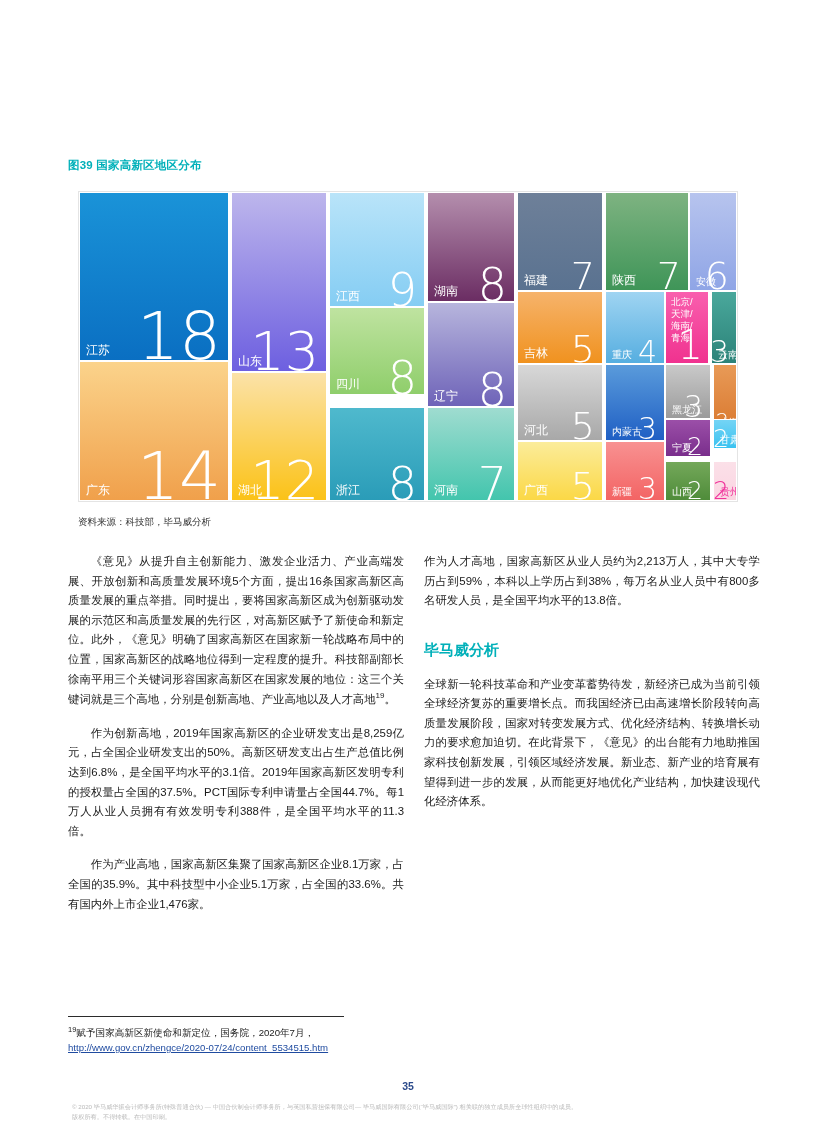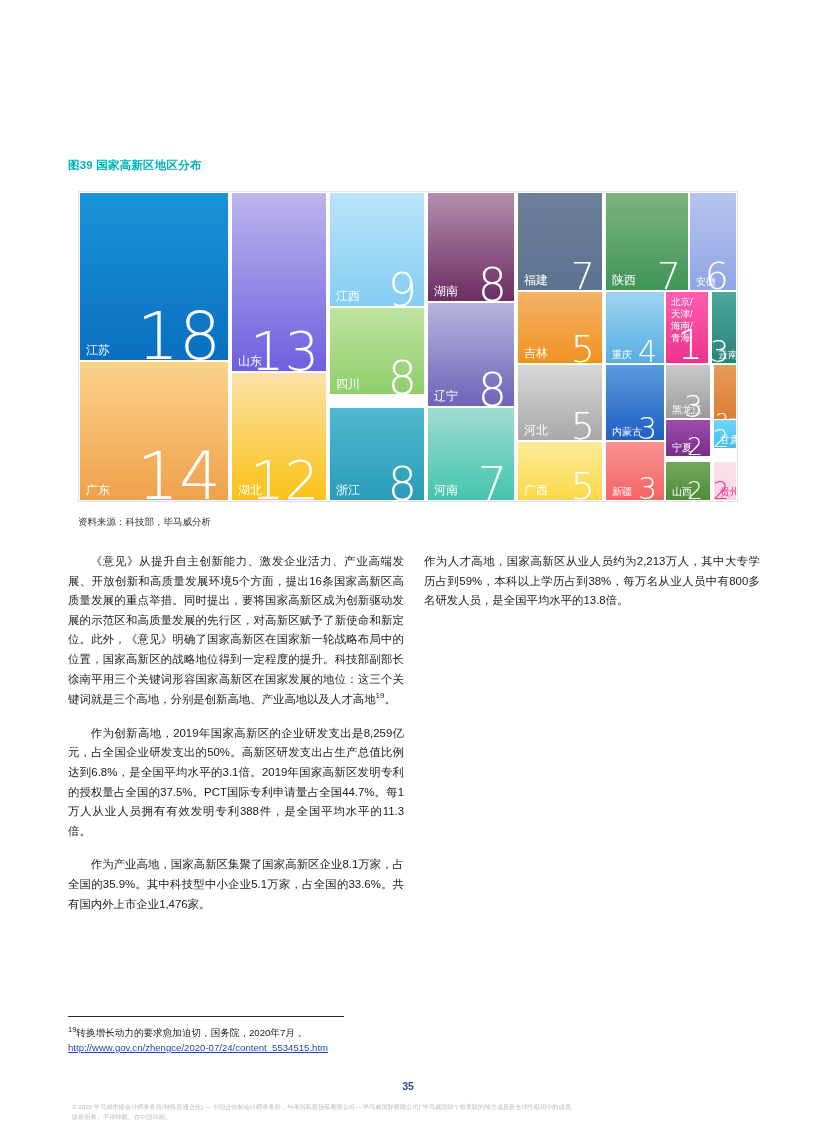--- a/index.html
+++ b/index.html
@@ -307,25 +307,27 @@
   <div class="source">资料来源：科技部，毕马威分析</div>
 
   <div class="col col-left">
     <p class="indent"><span>《意见》从提升自主创新能力、激发企业活力、产业高端发展、开放创新和高质量发展环境5个方面，提出16条国家高新区高质量发展的重点举措。同时提出，要将国家高新区成为创新驱动发展的示范区和高质量发展的先行区，对高新区赋予了新使命和新定位。此外，《意见》明确了国家高新区在国家新一轮战略布局中的位置，国家高新区的战略地位得到一定程度的提升。科技部副部长徐南平用三个关键词形容国家高新区在国家发展的地位：这三个关键词就是三个高地，分别是创新高地、产业高地以及人才高地</span><span class="sup">19</span><span>。</span></p>
     <p class="indent">作为创新高地，2019年国家高新区的企业研发支出是8,259亿元，占全国企业研发支出的50%。高新区研发支出占生产总值比例达到6.8%，是全国平均水平的3.1倍。2019年国家高新区发明专利的授权量占全国的37.5%。PCT国际专利申请量占全国44.7%。每1万人从业人员拥有有效发明专利388件，是全国平均水平的11.3倍。</p>
     <p class="indent">作为产业高地，国家高新区集聚了国家高新区企业8.1万家，占全国的35.9%。其中科技型中小企业5.1万家，占全国的33.6%。共有国内外上市企业1,476家。</p>
   </div>
 
   <div class="col col-right">
     <p>作为人才高地，国家高新区从业人员约为2,213万人，其中大专学历占到59%，本科以上学历占到38%，每万名从业人员中有800多名研发人员，是全国平均水平的13.8倍。</p>
+    <div class="sec-head">毕马威分析</div>
+    <p>全球新一轮科技革命和产业变革蓄势待发，新经济已成为当前引领全球经济复苏的重要增长点。而我国经济已由高速增长阶段转向高质量发展阶段，国家对转变发展方式、优化经济结构、转换增长动力的要求愈加迫切。在此背景下，《意见》的出台能有力地助推国家科技创新发展，引领区域经济发展。新业态、新产业的培育展有望得到进一步的发展，从而能更好地优化产业结构，加快建设现代化经济体系。</p>
   </div>
 
   <div class="footnote-rule"></div>
   <div class="footnote">
-    <span class="fn-num">19</span><span>转换增长动力的要求愈加迫切，国务院，2020年7月，</span><br>
+    <span class="fn-num">19</span><span>赋予国家高新区新使命和新定位，国务院，2020年7月，</span><br>
     <a class="fn-link" href="#">http://www.gov.cn/zhengce/2020-07/24/content_5534515.htm</a>
   </div>
 
   <div class="page-num">35</div>
 
   <div class="copyright">
     <div>© 2020 毕马威华振会计师事务所(特殊普通合伙) — 中国合伙制会计师事务所，与英国私营担保有限公司— 毕马威国际有限公司(“毕马威国际”) 相关联的独立成员所全球性组织中的成员。</div>
     <div>版权所有。不得转载。在中国印刷。</div>
   </div>
 

